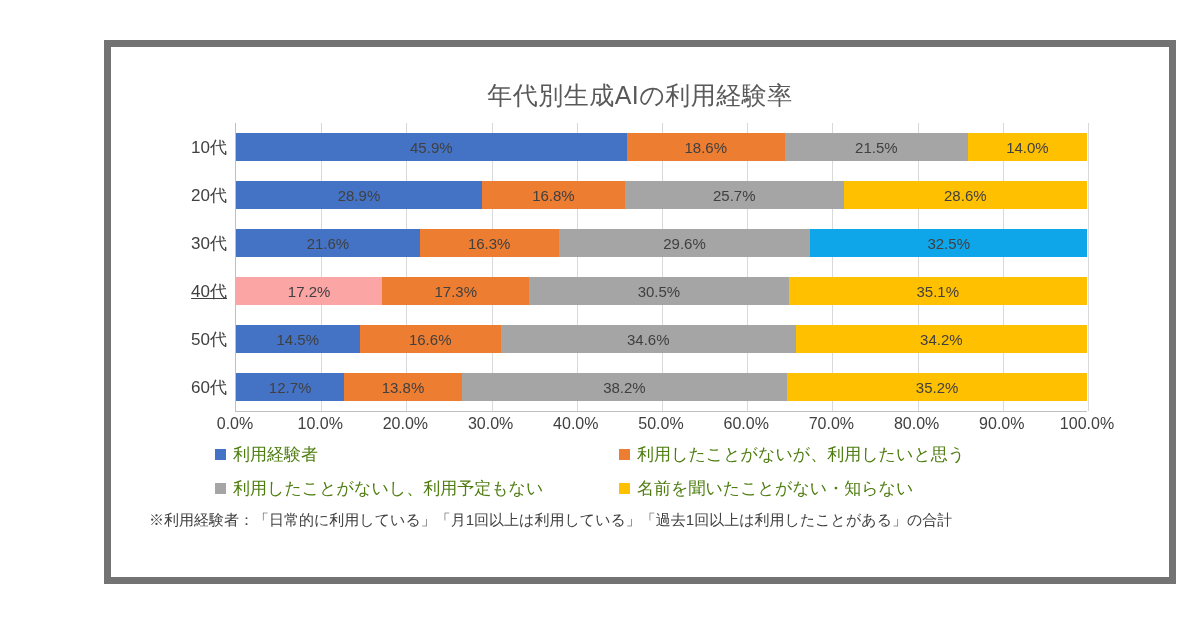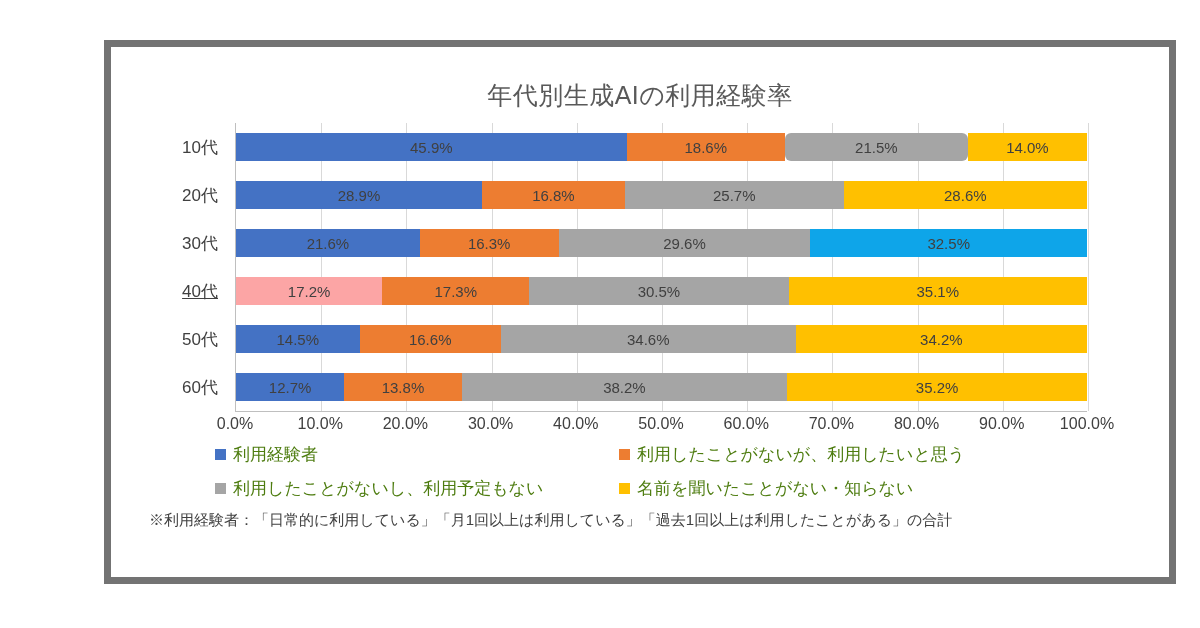--- a/index.html
+++ b/index.html
@@ -51,21 +51,21 @@
   }
   .cat-labels {
     position: absolute;
     left: 0;
     top: 0;
     width: 62px;
     height: 288px;
   }
   .cat-label {
     position: absolute;
-    right: 17px;
+    right: 8px;
     width: 54px;
     text-align: right;
     font-size: 17px;
     color: #404040;
   }
   .bars {
     position: absolute;
     left: 62px;
     top: 0;
     width: 852px;
@@ -183,21 +183,21 @@
           <div class="gridline" style="left: 681.6px;"></div>
           <div class="gridline" style="left: 766.8px;"></div>
           <div class="gridline" style="left: 852px;"></div>
           <div class="bar-row" style="top: 10px; height: 28px;">
             <div class="seg" style="width: 391.068px; background: rgb(68, 114, 196);">
               <span>45.9%</span>
             </div>
             <div class="seg" style="width: 158.472px; background: rgb(237, 125, 49);">
               <span>18.6%</span>
             </div>
-            <div class="seg" style="width: 183.18px; background: rgb(165, 165, 165); border-radius: 6px;">
+            <div class="seg" style="width: 183.18px; background: rgb(165, 165, 165);">
               <span>21.5%</span>
             </div>
             <div class="seg" style="width: 119.28px; background: rgb(255, 192, 0);">
               <span>14.0%</span>
             </div>
           </div>
           <div class="bar-row" style="top: 58px; height: 28px;">
             <div class="seg" style="width: 246.228px; background: rgb(68, 114, 196);">
               <span>28.9%</span>
             </div>

